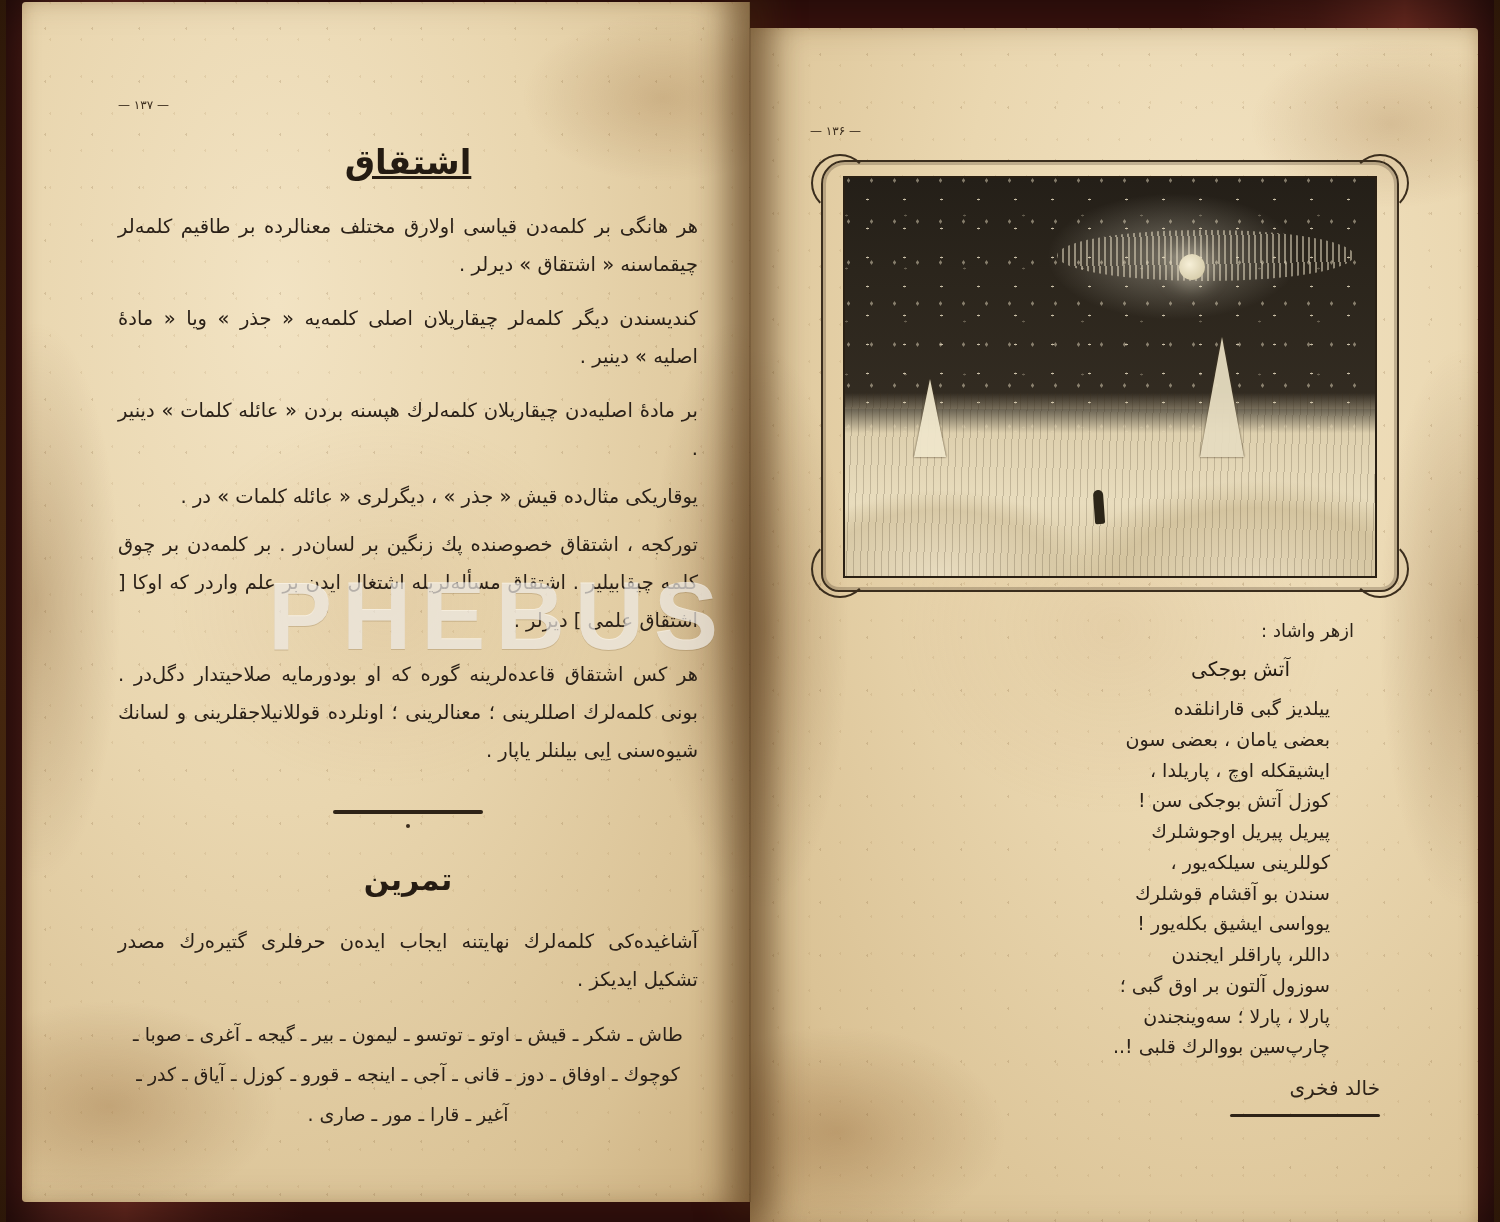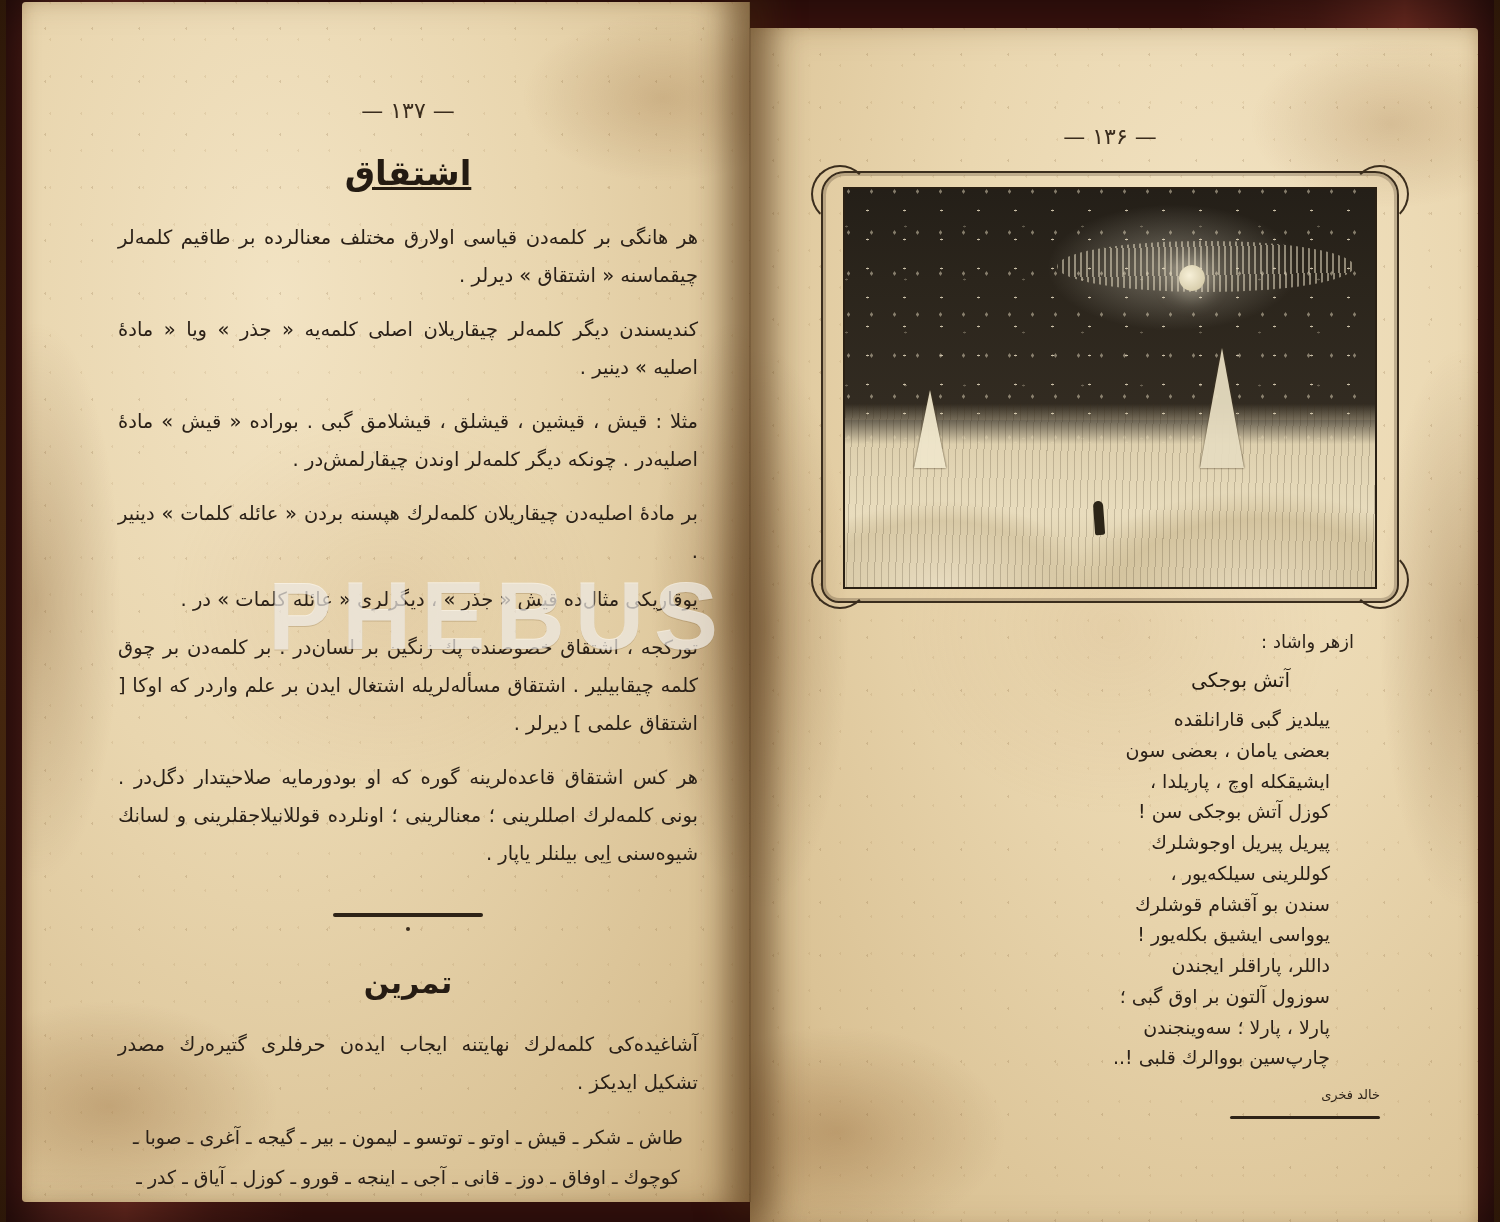--- a/index.html
+++ b/index.html
@@ -111,24 +111,24 @@
 
   
   .arabic {
     font-family: "DejaVu Sans", sans-serif;
     direction: rtl;
     text-align: right;
     color: #2b2118;
     unicode-bidi: isolate;
   }
   .pagenum {
-    text-align: center;
+    text-align: left;
     font-family: "DejaVu Sans", sans-serif;
     color: #3a2c1d;
-    font-size: 22px;
+    font-size: 12px;
     letter-spacing: 2px;
   }
 
   
   #left-inner {
     position: absolute;
     left: 96px;
     top: 96px;
     width: 580px;
     height: 1000px;
@@ -324,21 +324,21 @@
     font-size: 19px;
     line-height: 1.62;
     text-align: right;
     direction: rtl;
     color: #2b2118;
     padding-right: 80px;
     letter-spacing: .4px;
   }
   #poem-sign {
     margin-top: 14px;
-    font-size: 13px;
+    font-size: 20px;
     text-align: right;
     direction: rtl;
     padding-right: 30px;
     color: #2f2419;
   }
   #rule-right {
     width: 150px;
     height: 3px;
     background: #2e2317;
     margin: 14px 30px 0 auto;
@@ -379,21 +379,20 @@
       <div class="stains"></div>
       <div class="speckle"></div>
 
       <div id="left-inner">
         <div class="pagenum" id="left-pagenum">— ۱۳۷ —</div>
 
         <h1 class="arabic" id="title-ishtikak">اشتقاق</h1>
 
         <p class="arabic para">هر هانگی بر کلمه‌دن قیاسی اولارق مختلف معنالرده بر طاقیم کلمه‌لر چیقماسنه « اشتقاق » دیرلر .</p>
         <p class="arabic para">کندیسندن دیگر کلمه‌لر چیقاریلان اصلی کلمه‌یه « جذر » ویا « مادهٔ اصلیه » دینیر .</p>
-        <p class="arabic para">مثلا : قیش ، قیشین ، قیشلق ، قیشلامق گبی . بوراده « قیش » مادهٔ اصلیه‌در . چونکه دیگر کلمه‌لر اوندن چیقارلمش‌در .</p>
         <p class="arabic para tight">بر مادهٔ اصلیه‌دن چیقاریلان کلمه‌لرك هپسنه بردن « عائله کلمات » دینیر .</p>
         <p class="arabic para tight">یوقاریکی مثال‌ده قیش « جذر » ، دیگرلری « عائله کلمات » در .</p>
         <p class="arabic para">تورکجه ، اشتقاق خصوصنده پك زنگین بر لسان‌در . بر کلمه‌دن بر چوق کلمه چیقابیلیر . اشتقاق مسأله‌لریله اشتغال ایدن بر علم واردر که اوکا [ اشتقاق علمی ] دیرلر .</p>
         <p class="arabic para">هر کس اشتقاق قاعده‌لرینه گوره که او بودورمایه صلاحیتدار دگل‌در . بونی کلمه‌لرك اصللرینی ؛ معنالرینی ؛ اونلرده قوللانیلاجقلرینی و لسانك شیوه‌سنی اِیی بیلنلر یاپار .</p>
 
         <div id="rule1"></div>
         <div id="rule1-dot"></div>
 
         <h2 class="arabic" id="title-temrin">تمرین</h2>
 

